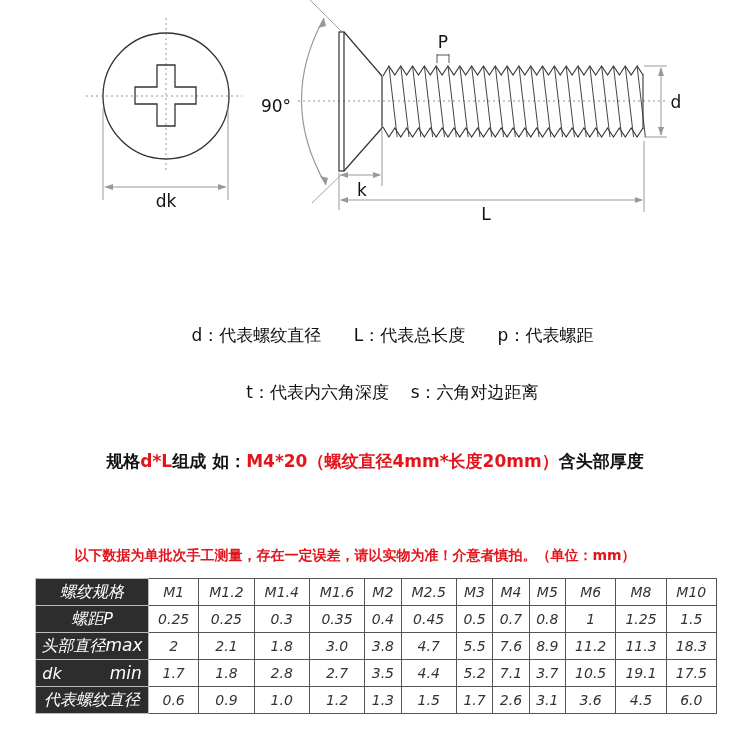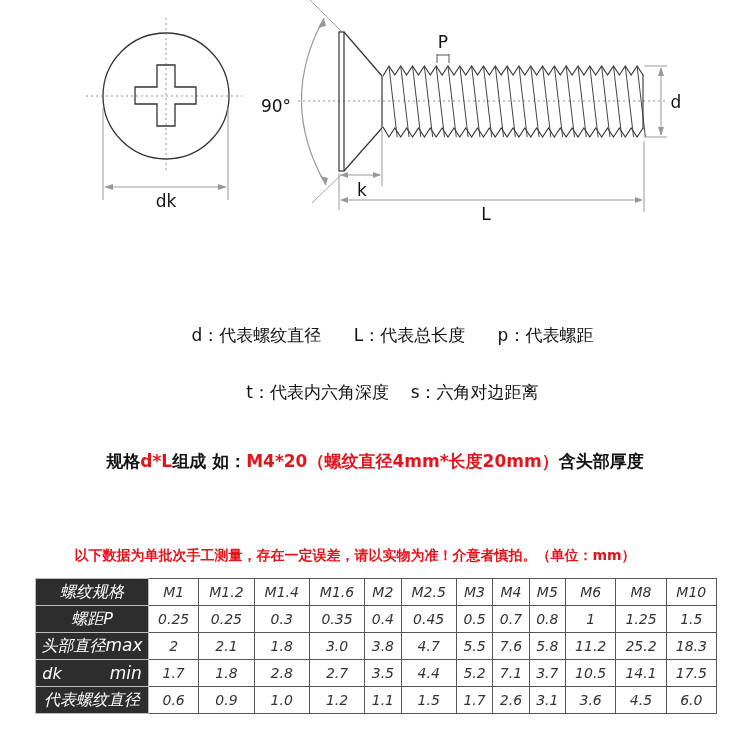--- a/index.html
+++ b/index.html
@@ -153,47 +153,47 @@
       <tr>
         <td class="hdr"><span class="main">头部直径</span><span class="sub">max</span></td>
         <td>2</td>
         <td>2.1</td>
         <td>1.8</td>
         <td>3.0</td>
         <td>3.8</td>
         <td>4.7</td>
         <td>5.5</td>
         <td>7.6</td>
-        <td>5.8</td>
+        <td>8.9</td>
         <td>11.2</td>
-        <td>25.2</td>
+        <td>11.3</td>
         <td>18.3</td>
       </tr>
       <tr>
         <td class="hdr"><span class="main">dk</span><span class="sub" style="margin-left: 48px;">min</span></td>
         <td>1.7</td>
         <td>1.8</td>
         <td>2.8</td>
         <td>2.7</td>
         <td>3.5</td>
         <td>4.4</td>
         <td>5.2</td>
         <td>7.1</td>
         <td>3.7</td>
         <td>10.5</td>
-        <td>14.1</td>
+        <td>19.1</td>
         <td>17.5</td>
       </tr>
       <tr>
         <td class="hdr"><span class="main">代表螺纹直径</span></td>
         <td>0.6</td>
         <td>0.9</td>
         <td>1.0</td>
         <td>1.2</td>
-        <td>1.1</td>
+        <td>1.3</td>
         <td>1.5</td>
         <td>1.7</td>
         <td>2.6</td>
         <td>3.1</td>
         <td>3.6</td>
         <td>4.5</td>
         <td>6.0</td>
       </tr>
     </tbody>
 </table>

